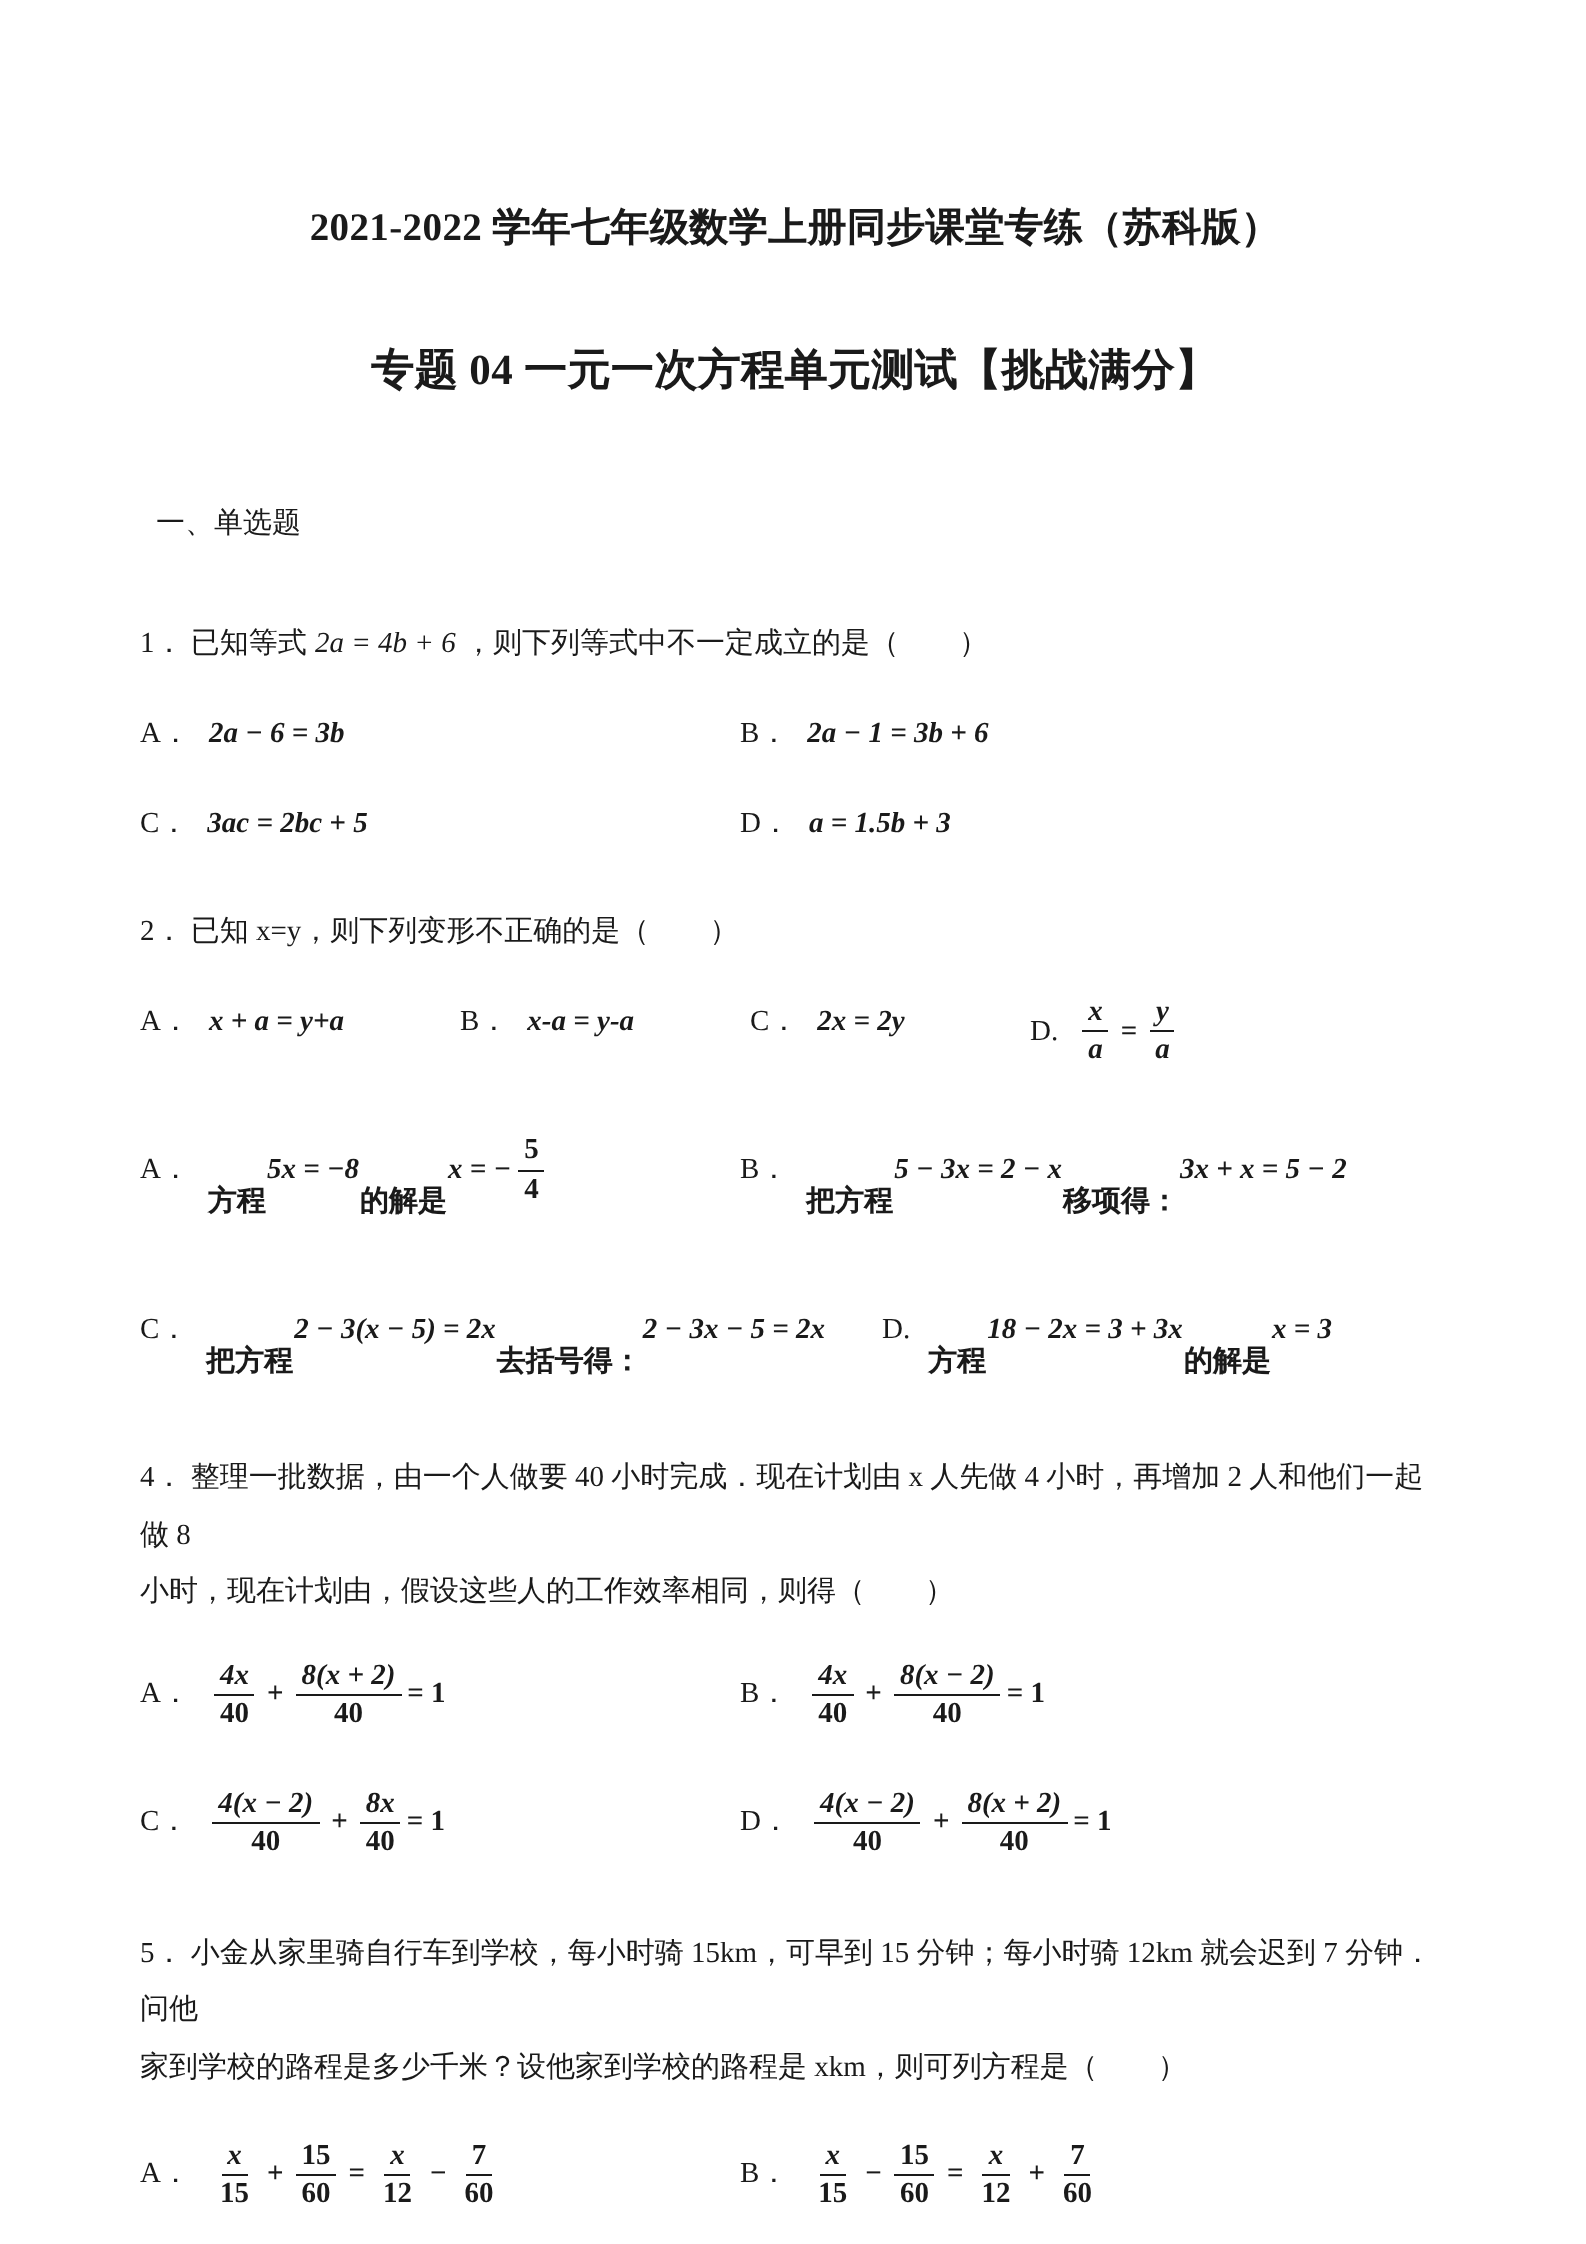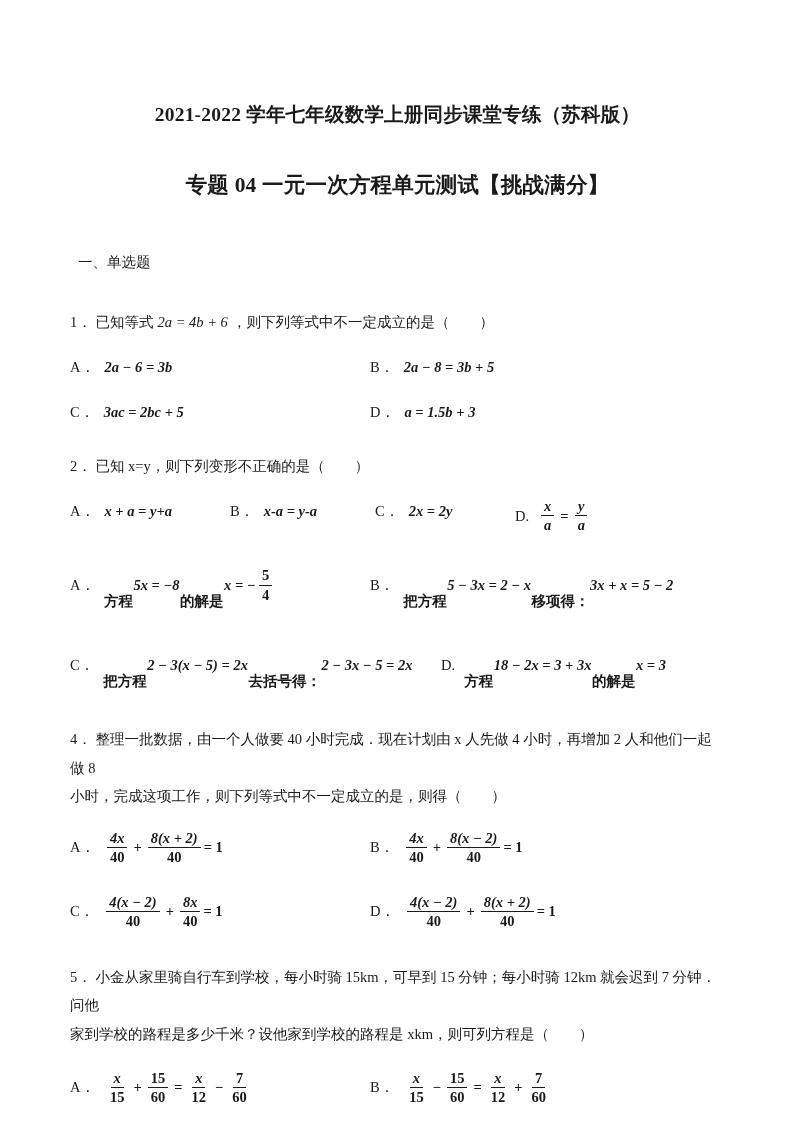--- a/index.html
+++ b/index.html
@@ -144,21 +144,21 @@
       <span class="cjk">，则下列等式中不一定成立的是（</span><span class="gap"></span><span>）</span>
     </div>
 
     <div class="opt-row col2">
       <div class="opt">
         <span class="opt-lbl">A．</span>
         <span class="opt-body m">2a − 6 = 3b</span>
       </div>
       <div class="opt">
         <span class="opt-lbl">B．</span>
-        <span class="opt-body m">2a − 8 = 3b + 5</span>
+        <span class="opt-body m">2a − 1 = 3b + 6</span>
       </div>
     </div>
 
     <div class="opt-row col2">
       <div class="opt">
         <span class="opt-lbl">C．</span>
         <span class="opt-body m">3ac = 2bc + 5</span>
       </div>
       <div class="opt">
         <span class="opt-lbl">D．</span>
@@ -252,21 +252,21 @@
     </div>
   </div>
 
   <div class="question">
     <div class="q-stem" style="padding-top:30px">
       <div>
         <span>4．</span>
         <span class="cjk">整理一批数据，由一个人做要 40 小时完成．现在计划由 x 人先做 4 小时，再增加 2 人和他们一起做 8</span>
       </div>
       <div>
-        <span class="cjk">小时，完成这项工作，则下列等式中不一定成立的是，则得（</span><span class="gap"></span><span>）</span>
+        <span class="cjk">小时，现在计划由，假设这些人的工作效率相同，则得（</span><span class="gap"></span><span>）</span>
       </div>
     </div>
 
     <div class="opt-row col2" style="padding-top:20px">
       <div class="opt" style="width:300px">
         <span class="opt-lbl">A．</span>
         <span class="opt-body">
           <span class="frac">
             <span class="num m">4x</span>
             <span class="den n">40</span>

